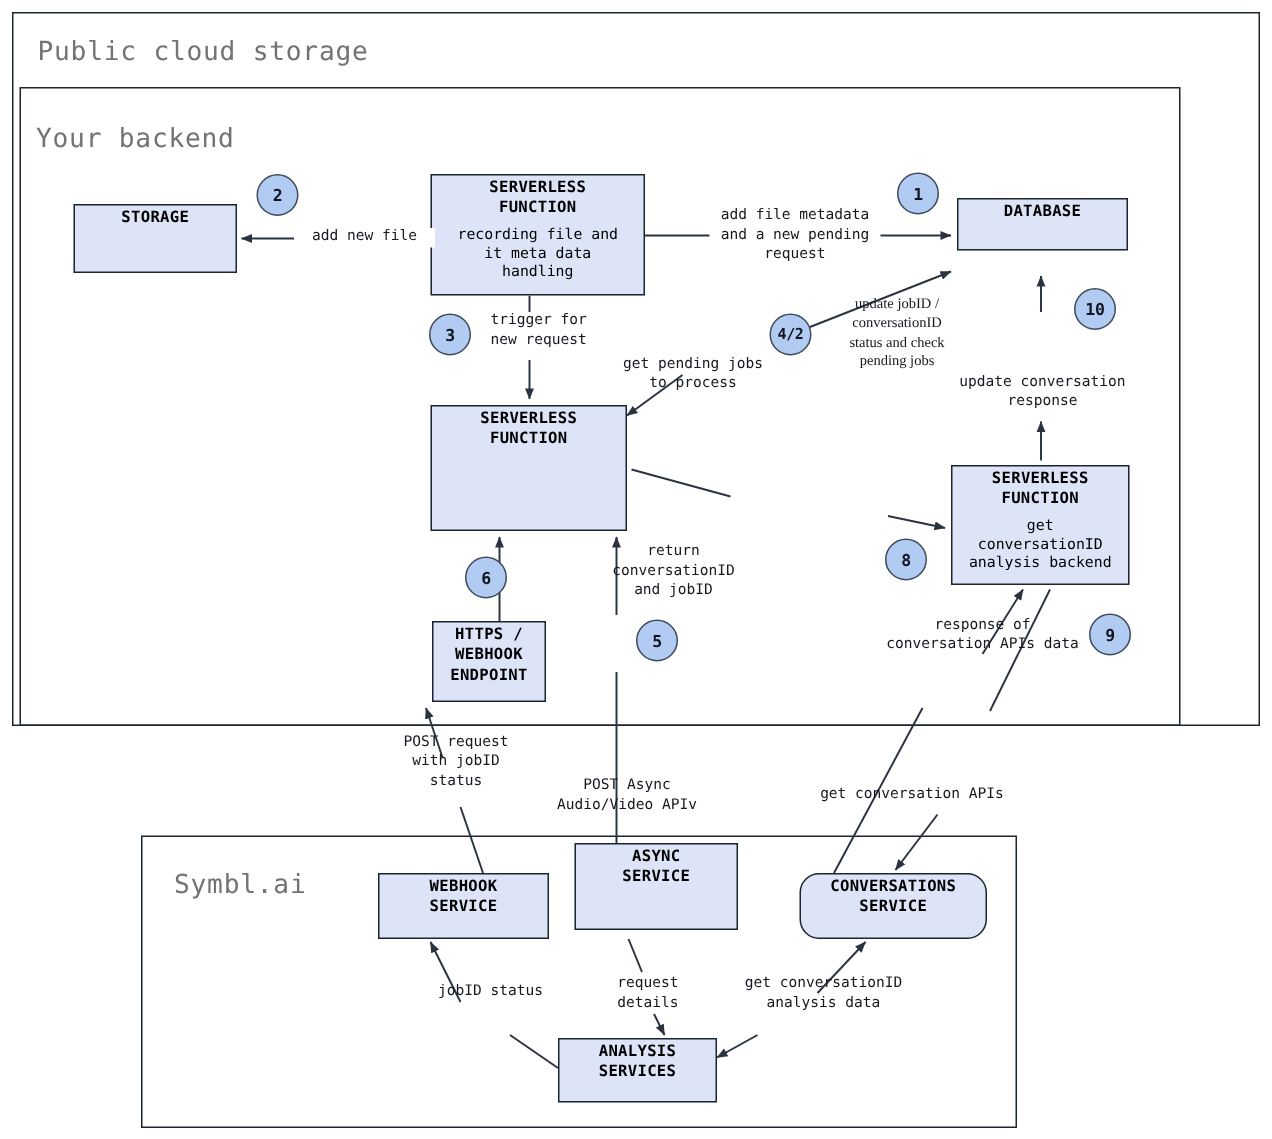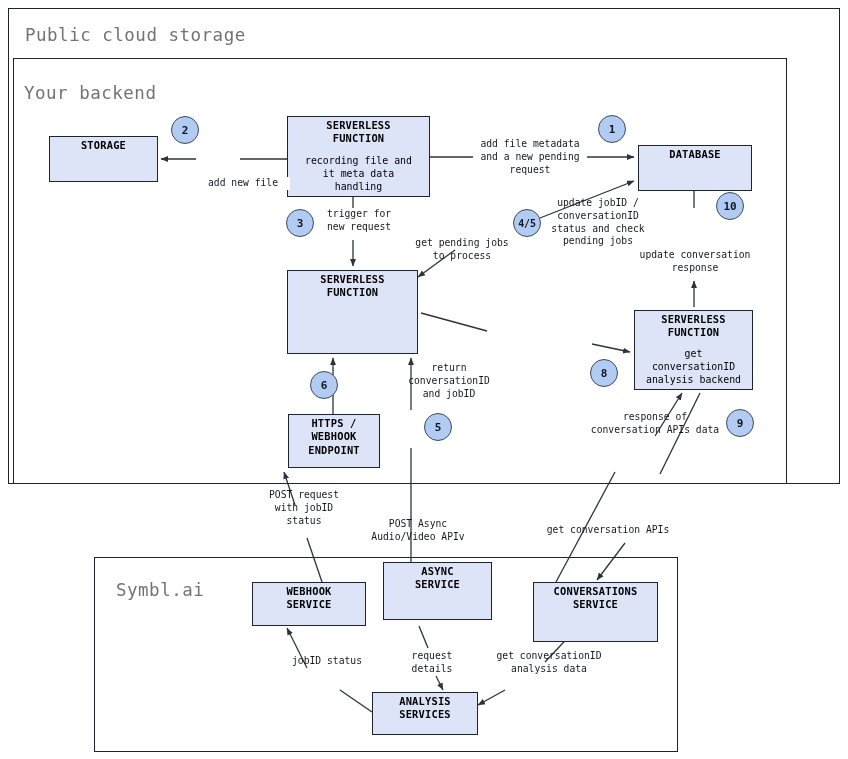--- a/index.html
+++ b/index.html
@@ -41,21 +41,21 @@
   }
   
   .node {
     position: absolute;
     box-sizing: border-box;
     border: 1.4px solid #1c2430;
     background: #dde4f7;
     display: flex;
     flex-direction: column;
     align-items: center;
-    justify-content: space-between;
+    justify-content: flex-start;
     text-align: center;
     color: #000000;
     padding: 2px 3px;
   }
   .node .title {
     font-size: 10.4px;
     font-weight: bold;
     line-height: 1.28;
     letter-spacing: 0.2px;
     white-space: pre-line;
@@ -166,76 +166,76 @@
   </div>
 
   <div class="node" style="left:287px; top:116px; width:143px; height:81px;">
     <div class="title">SERVERLESS
 FUNCTION</div>
     <div class="sub">recording file and
 it meta data
 handling</div>
   </div>
 
-  <div class="node" style="left:638px; top:145px; width:114px; height:46px;">
+  <div class="node" style="left:638px; top:132px; width:114px; height:35px;">
     <div class="title">DATABASE</div>
   </div>
 
   <div class="node" style="left:287px; top:270px; width:131px; height:84px;">
     <div class="title">SERVERLESS
 FUNCTION</div>
   </div>
 
   <div class="node" style="left:634px; top:310px; width:119px; height:80px;">
     <div class="title">SERVERLESS
 FUNCTION</div>
     <div class="sub">get
 conversationID
 analysis backend</div>
   </div>
 
-  <div class="node" style="left:288px; top:414px; width:92px; height:54px;">
+  <div class="node" style="left:288px; top:414px; width:76px; height:54px;">
     <div class="title">HTTPS /
 WEBHOOK
 ENDPOINT</div>
   </div>
 
   <div class="node" style="left:252px; top:582px; width:114px; height:44px;">
     <div class="title">WEBHOOK
 SERVICE</div>
   </div>
 
   <div class="node" style="left:383px; top:562px; width:109px; height:58px;">
     <div class="title">ASYNC
 SERVICE</div>
   </div>
 
-  <div class="node" style="left:533px; top:582px; width:125px; height:60px;">
+  <div class="node" style="left:533px; top:582px; width:125px; height:44px;border-radius:13px;">
     <div class="title">CONVERSATIONS
 SERVICE</div>
   </div>
 
   <div class="node" style="left:372px; top:692px; width:106px; height:43px;">
     <div class="title">ANALYSIS
 SERVICES</div>
   </div>
 
-  <div class="elabel" style="left:196px; top:152px; width:92px;margin-top:25px;">add new file</div>
+  <div class="elabel" style="left:196px; top:152px; width:92px;">add new file</div>
 
   <div class="elabel" style="left:473px; top:138px; width:112px;">add file metadata
 and a new pending
 request</div>
 
   <div class="elabel" style="left:326px; top:208px; width:110px; text-align:left;">trigger for
 new request</div>
 
   <div class="elabel nobg" style="left:406px; top:237px; width:110px;">get pending jobs
 to process</div>
 
-  <div class="elabel nobg" style="left:545px; top:197px; width:104px;">update jobID /
+  <div class="elabel nobg" style="left:545px; top:197px; width:104px;font-family:Liberation Serif, serif;">update jobID /
 conversationID
 status and check
 pending jobs</div>
 
   <div class="elabel nobg" style="left:629px; top:249px; width:130px;">update conversation
 response</div>
 
 
   <div class="elabel nobg" style="left:402px; top:362px; width:92px;">return
 conversationID
@@ -257,20 +257,20 @@
 
   <div class="elabel nobg" style="left:400px; top:650px; width:62px;">request
 details</div>
 
   <div class="elabel nobg" style="left:492px; top:650px; width:112px;">get conversationID
 analysis data</div>
 
   <div class="badge" style="left:598px; top:115px; width:28px; height:28px;">1</div>
   <div class="badge" style="left:171px; top:116px; width:28px; height:28px;">2</div>
   <div class="badge" style="left:286px; top:209px; width:28px; height:28px;">3</div>
-  <div class="badge small-text" style="left:513px; top:209px; width:28px; height:28px;">4/5</div>
+  <div class="badge small-text" style="left:513px; top:209px; width:28px; height:28px;">4/2</div>
   <div class="badge" style="left:424px; top:413px; width:28px; height:28px;">5</div>
   <div class="badge" style="left:310px; top:371px; width:28px; height:28px;">6</div>
   <div class="badge" style="left:590px; top:359px; width:28px; height:28px;">8</div>
   <div class="badge" style="left:726px; top:409px; width:28px; height:28px;">9</div>
   <div class="badge" style="left:716px; top:192px; width:28px; height:28px;">10</div>
 
 </div>
 
 </body></html>

